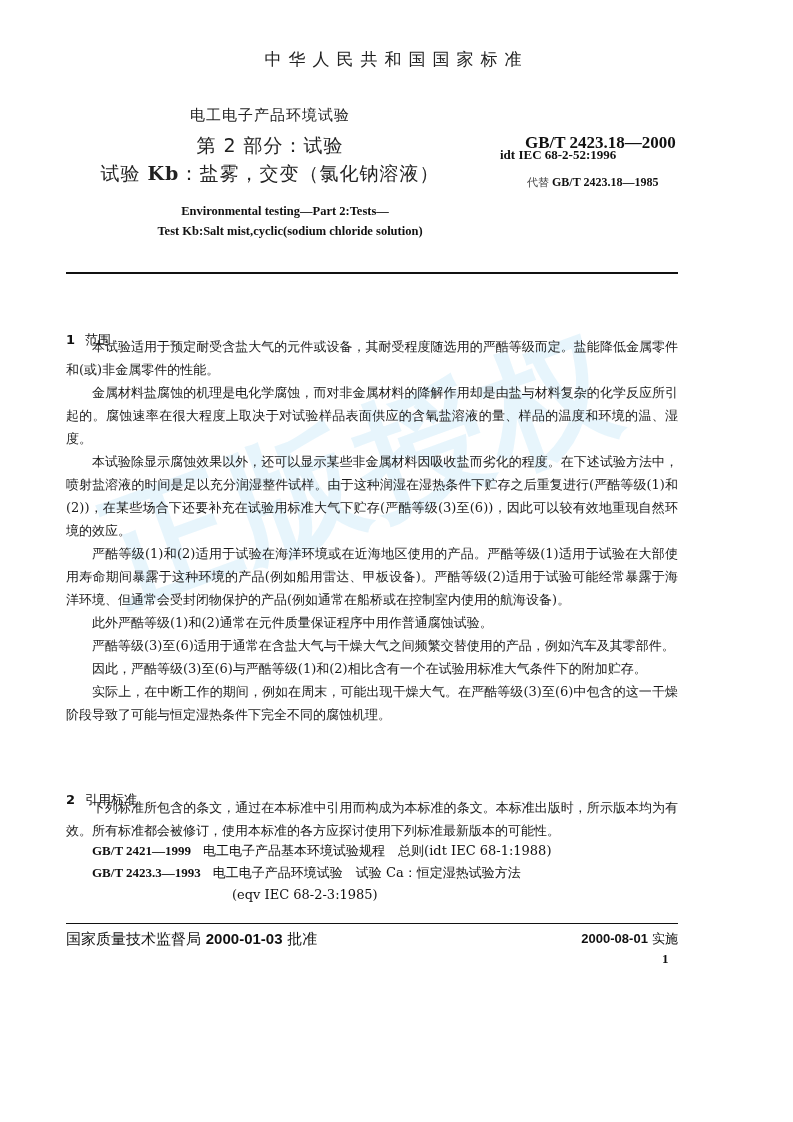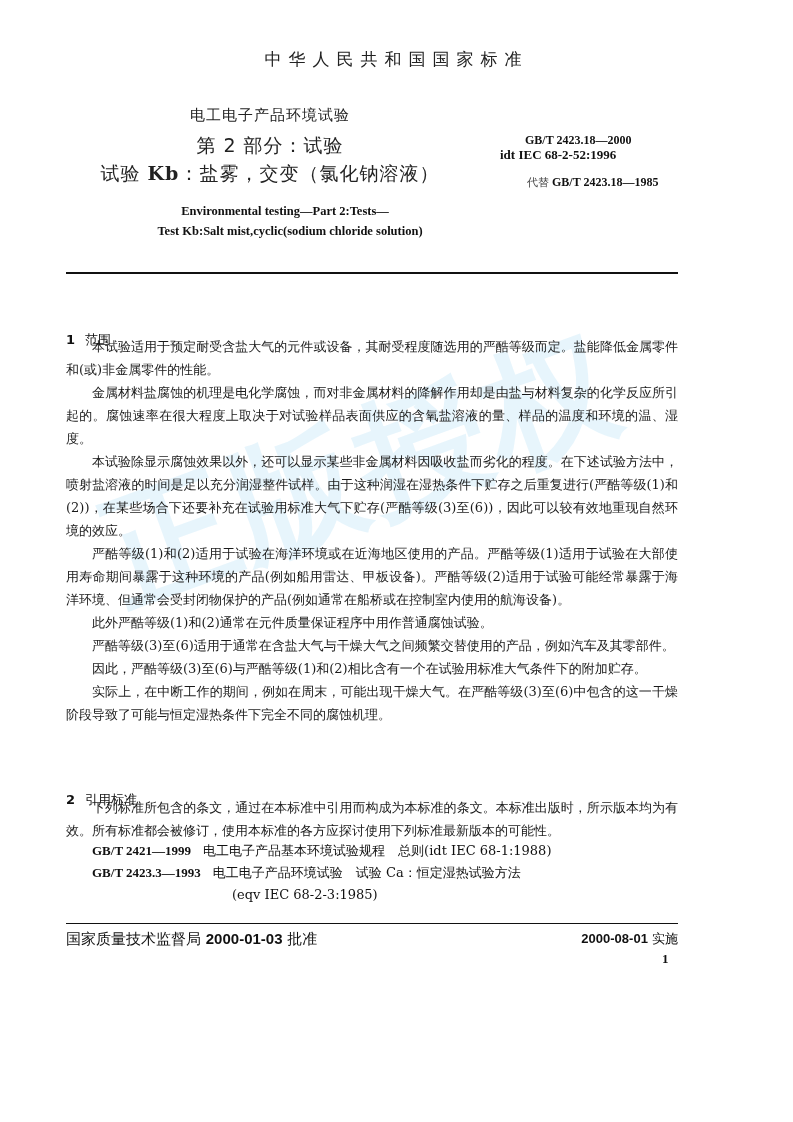--- a/index.html
+++ b/index.html
@@ -9,21 +9,21 @@
   .national { left:0; width:793px; top:48px; text-align:center; font-family:"DejaVu Sans","Liberation Sans",sans-serif;
               font-size:17px; letter-spacing:7px; color:#222; }
   .title-cn { left:110px; width:320px; text-align:center; font-family:"DejaVu Sans","Liberation Sans",sans-serif; color:#222; }
   .t1 { top:106px; font-size:15px; letter-spacing:1px; }
   .t2 { top:133px; font-size:19px; letter-spacing:1px; }
   .t3 { top:161px; font-size:19px; letter-spacing:1px; left:95px; width:350px; }
   .t3 b { font-family:"DejaVu Serif",serif; font-weight:bold; }
   .title-en { left:110px; width:350px; text-align:center; font-family:"Liberation Serif","DejaVu Serif",serif; font-weight:bold; font-size:12.5px; color:#111; }
   .e1 { top:204px; }
   .e2 { top:224px; left:120px; width:340px; }
-  .code1 { left:525px; top:133px; font-family:"Liberation Serif",serif; font-weight:bold; font-size:12px; }
+  .code1 { left:525px; top:133px; font-family:"Liberation Serif",serif; font-weight:bold; font-size:17px; }
   .code2 { left:500px; top:147px; font-family:"Liberation Serif",serif; font-weight:bold; font-size:13px; }
   .code3 { left:527px; top:175px; font-family:"Liberation Serif",serif; font-size:12px; }
   .code3 .label { font-family:"DejaVu Sans",sans-serif; font-size:11px; color:#444; }
   .code3 .val { font-weight:bold; }
   .rule { left:66px; width:612px; height:1.5px; background:#111; }
   .rule-top { top:272px; }
   .rule-bottom { top:923px; height:1px; }
   .sec-head { left:66px; font-family:"DejaVu Sans","Liberation Sans",sans-serif; font-size:13px; color:#111;margin-top:23px; }
   .sec-head .num { font-weight:bold; margin-right:10px; }
   .body-text { left:66px; width:612px; font-family:"DejaVu Serif","Liberation Serif",serif; font-size:13px; line-height:23px; color:#1a1a1a; }

